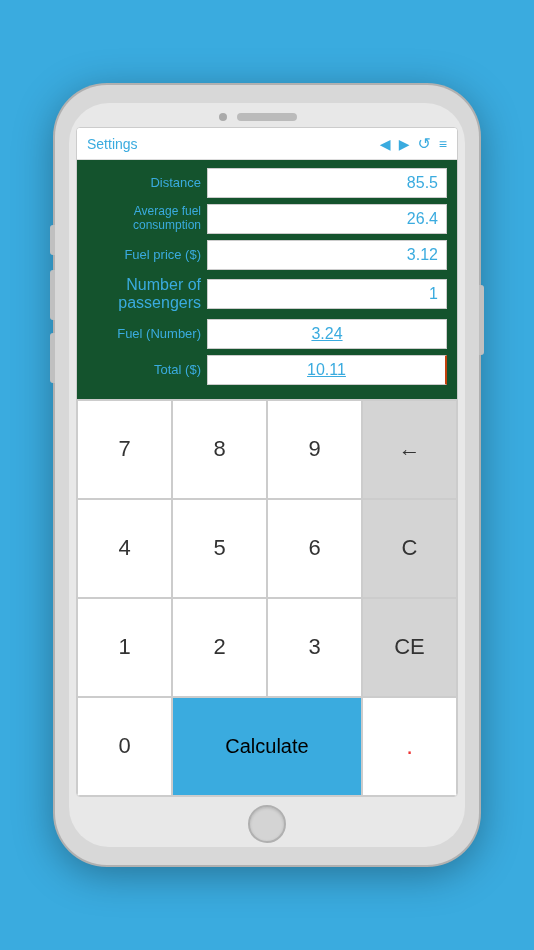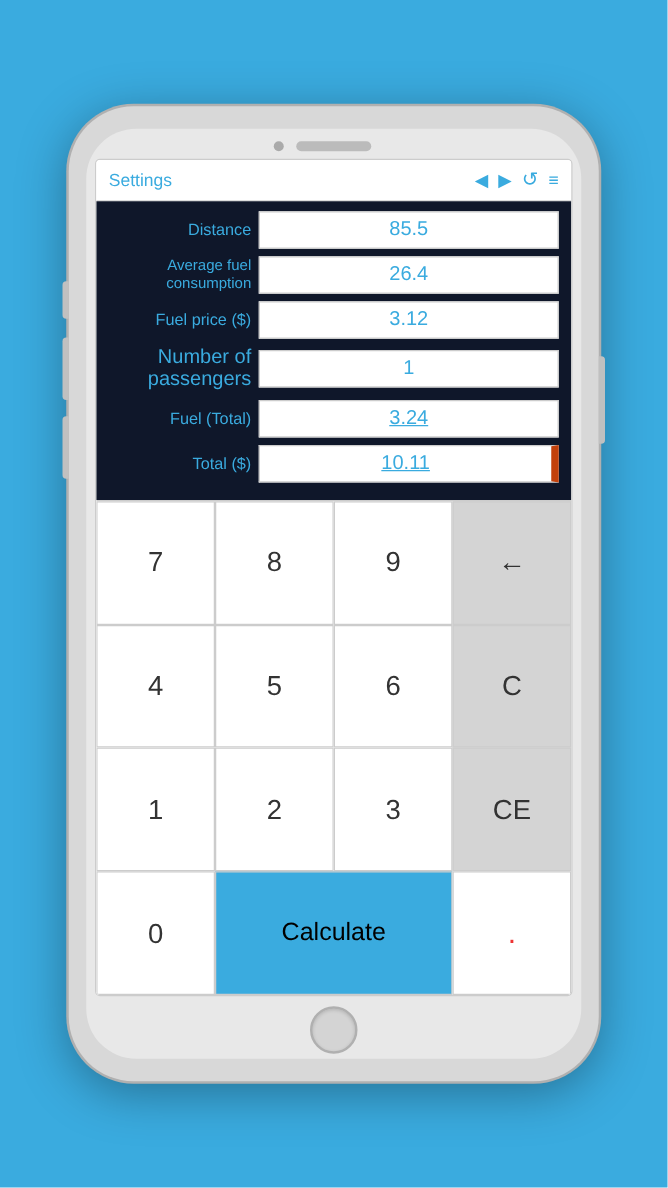--- a/index.html
+++ b/index.html
@@ -110,21 +110,21 @@
     }
 
     .nav-menu {
       color: #3aabdf;
       font-size: 14px;
     }
 
     
     .form-area {
       padding: 8px 10px;
-      background: #0f172a;
+      background: #14532d;
       flex: 0 0 auto;
     }
 
     .form-row {
       display: flex;
       align-items: center;
       margin-bottom: 6px;
     }
 
     .form-label {
@@ -135,21 +135,21 @@
       padding-right: 6px;
       line-height: 1.2;
     }
 
     .form-input {
       flex: 1;
       border: 1px solid #ccc;
       padding: 5px 8px;
       font-size: 16px;
       color: #3aabdf;
-      text-align: center;
+      text-align: right;
       outline: none;
       background: #fff;
     }
 
     .form-input-readonly {
       flex: 1;
       border: 1px solid #ccc;
       padding: 5px 8px;
       font-size: 16px;
       color: #3aabdf;
@@ -305,27 +305,27 @@
           <input class="form-input" type="text" value="3.12" style="">
 
         </div>
 
         <div class="form-row">
           <div class="form-label" style="line-height:1.15;font-size:16px;">Number of passengers</div>
           <input class="form-input" type="text" value="1" style="border-right: 1px solid rgb(204, 204, 204);">
         </div>
 
         <div class="form-row">
-          <div class="form-label">Fuel (Total)</div>
+          <div class="form-label">Fuel (Number)</div>
           <div class="form-input-readonly" style="border-right:1px solid #ccc;">3.24</div>
         </div>
 
         <div class="form-row">
           <div class="form-label">Total ($)</div>
-          <div class="form-input-readonly" style="border-right:6px solid #c2410c;">10.11</div>
+          <div class="form-input-readonly" style="border-right:2px solid #c2410c;">10.11</div>
         </div>
 
       </div>
 
       <div class="keypad">
 
         <div class="key">7</div>
         <div class="key">8</div>
         <div class="key">9</div>
         <div class="key key-gray">←</div>

